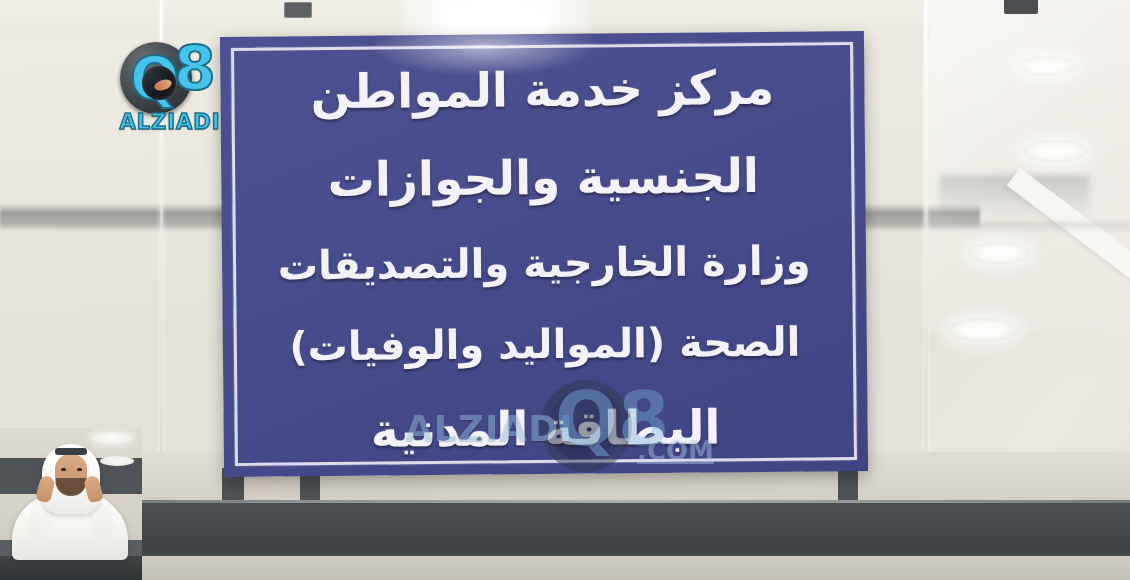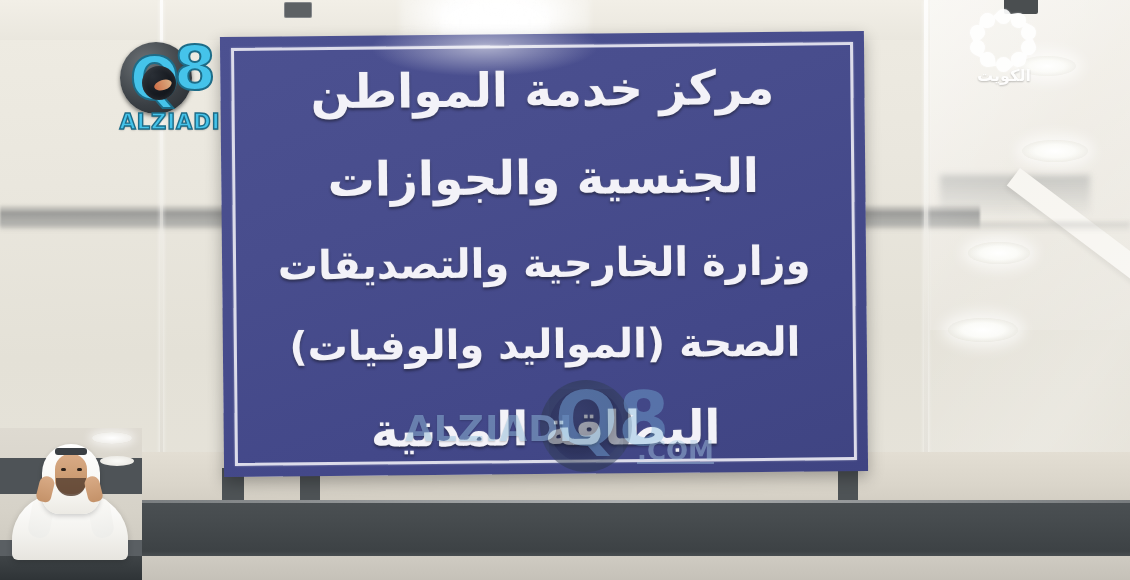--- a/index.html
+++ b/index.html
@@ -375,35 +375,20 @@
 
   <div id="brand-logo">
     <div class="bl-lens-ring"></div>
     <div class="bl-q">Q</div>
     <div class="bl-lens-glass"></div>
     <div class="bl-lens-flare"></div>
     <div class="bl-8">8</div>
     <div class="bl-name">ALZIADI</div>
   </div>
 
-  <div id="kuwait-logo">
-    <div class="kw-ring" id="kw-ring">
-        <div class="kw-petal" style="left: 50%; top: 12.5%; transform: rotate(45deg); background: rgb(255, 255, 255);"></div>
-        <div class="kw-petal" style="left: 71.4462%; top: 19.6619%; transform: rotate(81deg); background: rgb(255, 255, 255);"></div>
-        <div class="kw-petal" style="left: 84.7007%; top: 38.4119%; transform: rotate(117deg); background: rgb(255, 255, 255);"></div>
-        <div class="kw-petal" style="left: 84.7007%; top: 61.5881%; transform: rotate(153deg); background: rgb(255, 255, 255);"></div>
-        <div class="kw-petal" style="left: 71.4462%; top: 80.3381%; transform: rotate(189deg); background: rgb(255, 255, 255);"></div>
-        <div class="kw-petal" style="left: 50%; top: 87.5%; transform: rotate(225deg); background: rgb(255, 255, 255);"></div>
-        <div class="kw-petal" style="left: 28.5538%; top: 80.3381%; transform: rotate(261deg); background: rgb(255, 255, 255);"></div>
-        <div class="kw-petal" style="left: 15.2993%; top: 61.5881%; transform: rotate(297deg); background: rgb(255, 255, 255);"></div>
-        <div class="kw-petal" style="left: 15.2993%; top: 38.4119%; transform: rotate(333deg); background: rgb(255, 255, 255);"></div>
-        <div class="kw-petal" style="left: 28.5538%; top: 19.6619%; transform: rotate(369deg); background: rgb(255, 255, 255);"></div>
-      </div>
-    <div class="kw-label">الكويت</div>
-  </div>
 
   <div id="interpreter-inset">
     <div class="ip-room-dark"></div>
     <div class="ip-lamp"></div>
     <div class="ip-lamp2"></div>
     <div class="ip-room-dark2"></div>
     <div class="ip-counter"></div>
     <div class="ip-shoulders"></div>
     <div class="ip-arm a1"></div>
     <div class="ip-arm a2"></div>

